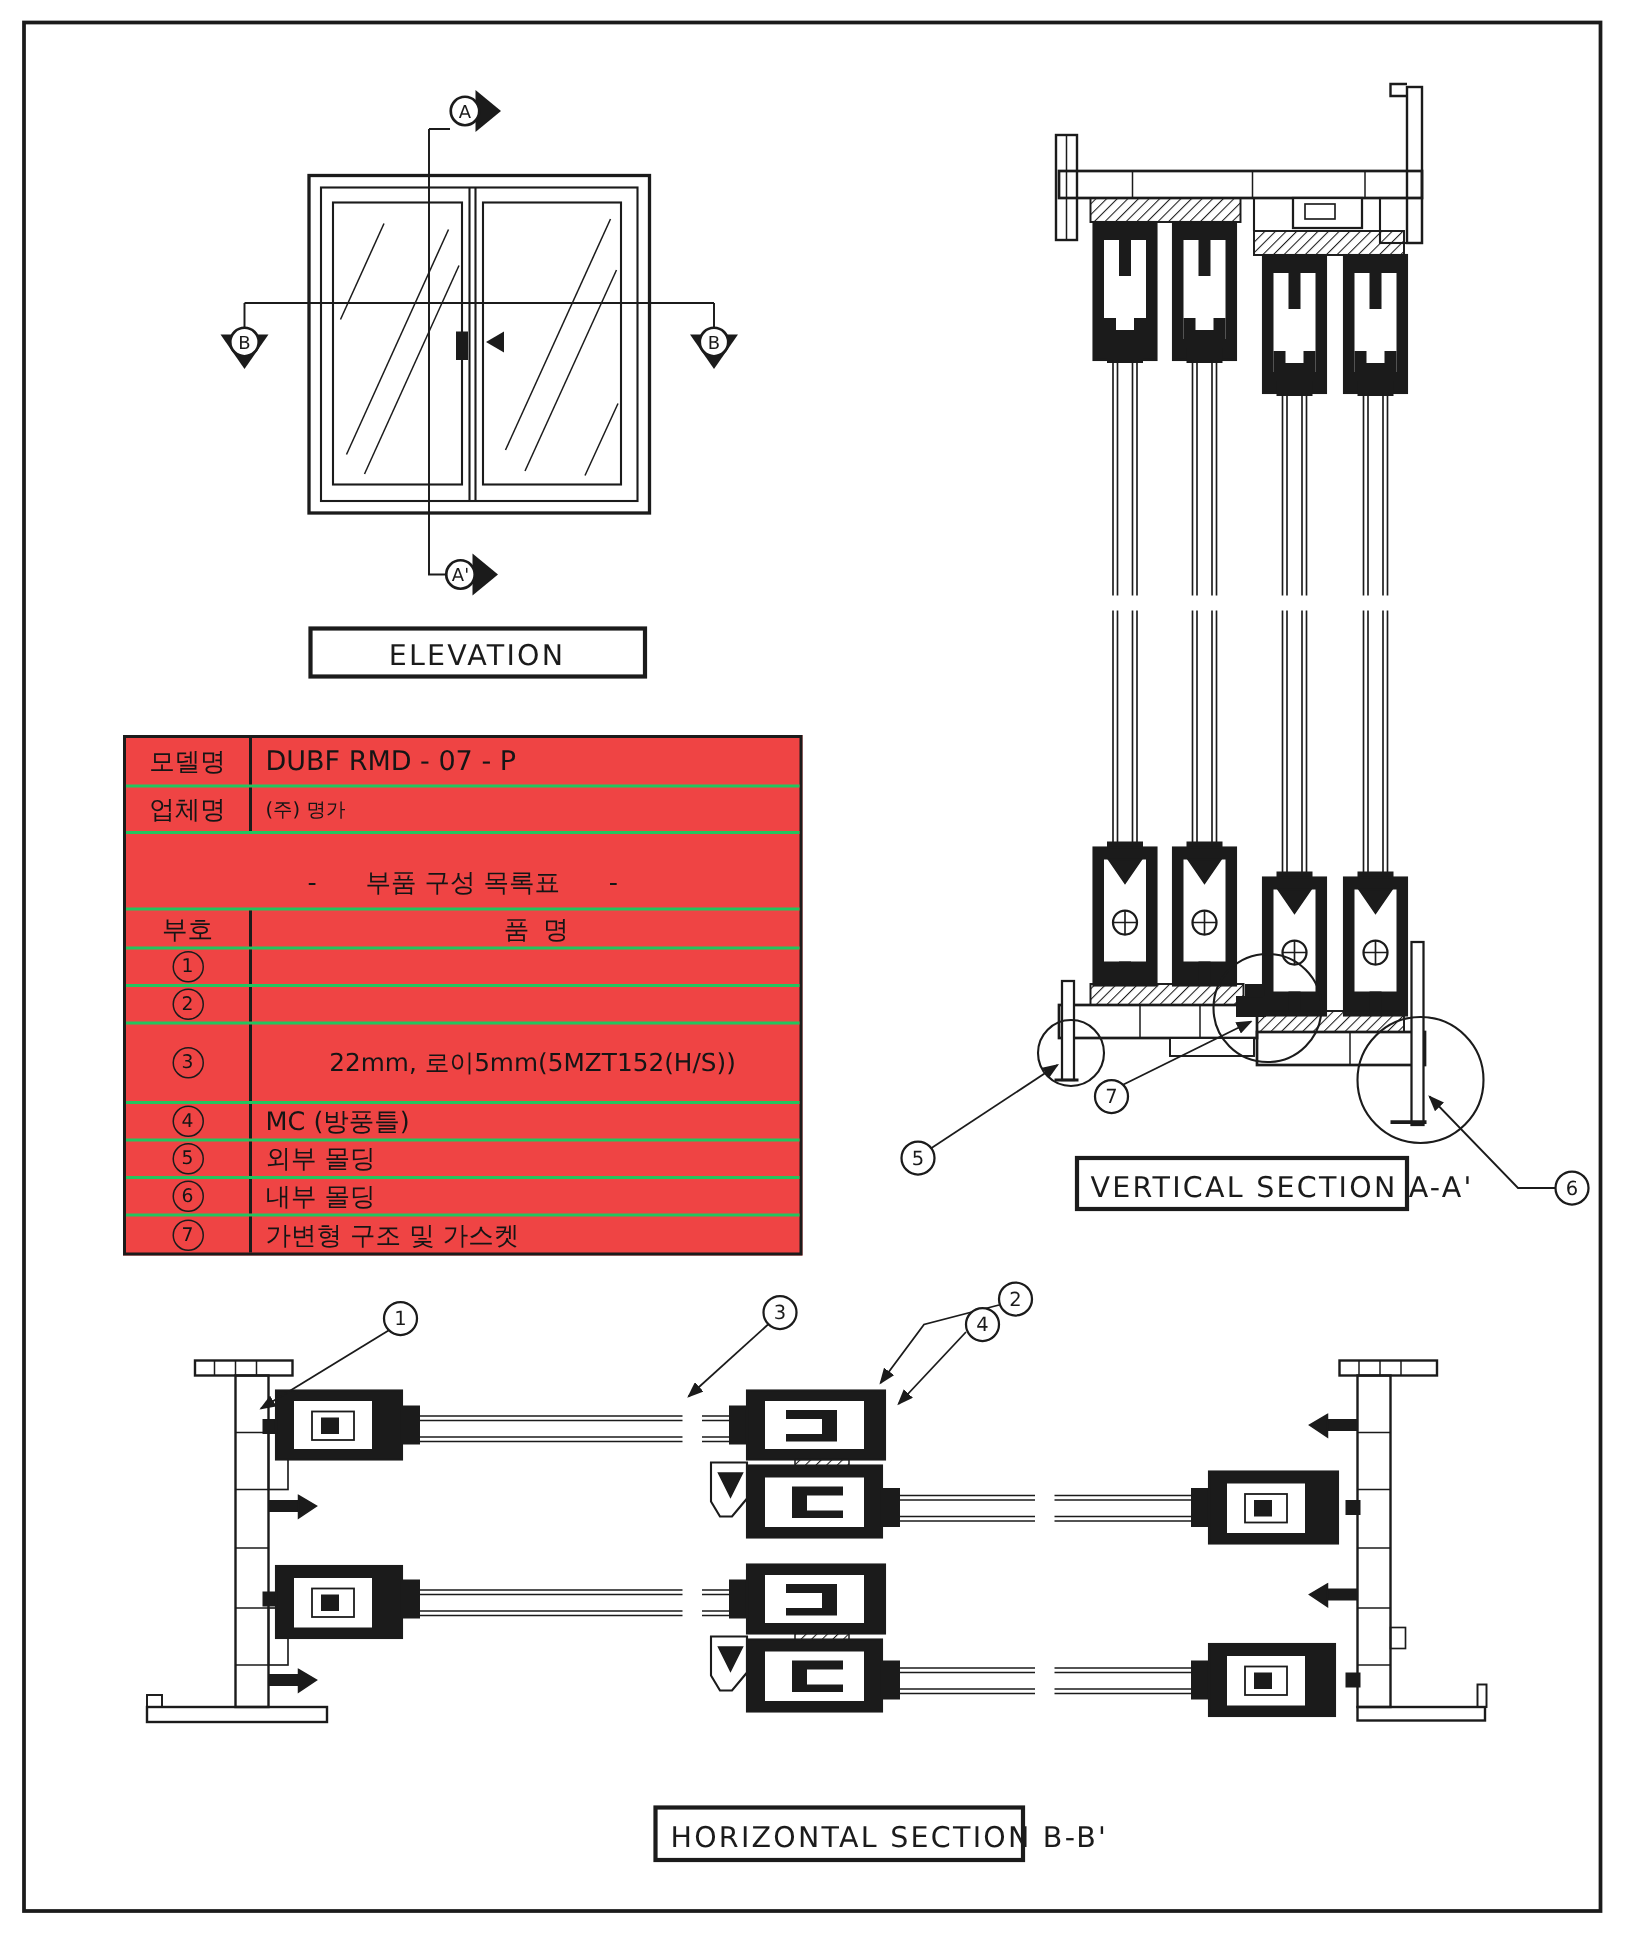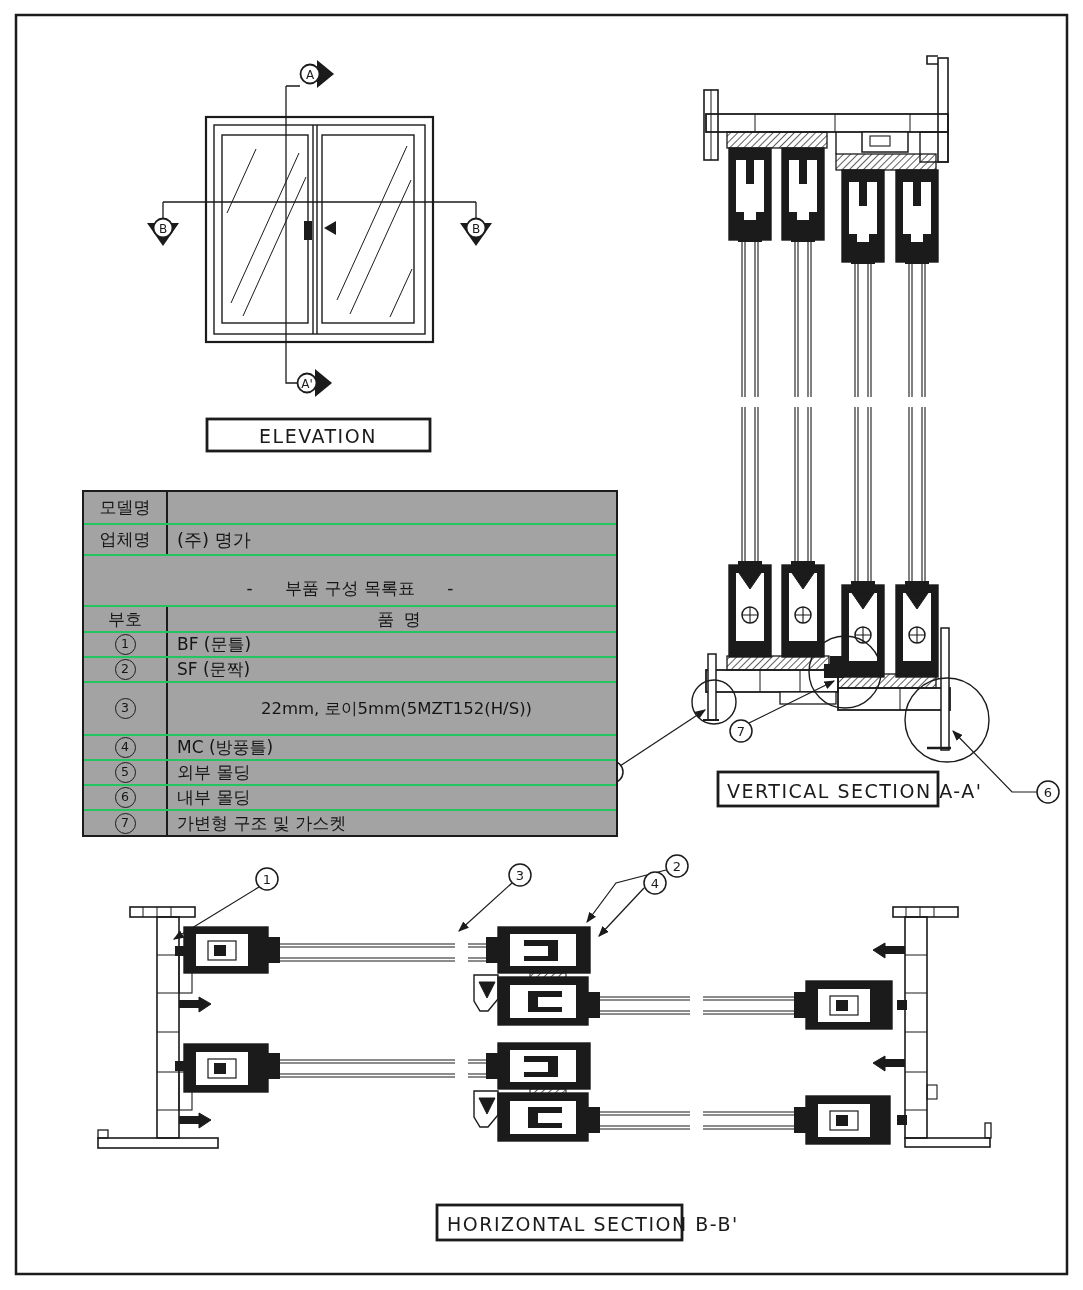--- a/index.html
+++ b/index.html
@@ -5,21 +5,21 @@
   html,body{margin:0;padding:0;background:#ffffff;}
   .sheet{position:relative;width:1083px;height:1290px;background:#ffffff;overflow:hidden;
          font-family:"DejaVu Sans","Liberation Sans",sans-serif;color:#151515;}
   .sheet svg{position:absolute;left:0;top:0;}
   svg text{font-family:"DejaVu Sans","Liberation Sans",sans-serif;fill:#1b1b1b;}
   .cad-label{font-size:19px;letter-spacing:1.5px;}
   .mk{font-size:12px;}
   .co{font-size:13px;}
 
   
-  .tbl{position:absolute;left:82px;top:490px;width:536px;background:#a3a3a3;
+  .tbl{position:absolute;left:82px;top:490px;width:453px;background:#ef4444;
        border:2px solid #1b1b1b;box-sizing:border-box;font-size:17px;}
   .tr{display:flex;align-items:center;border-top:2px solid #22c55e;box-sizing:border-box;}
   .tr.first{border-top:none;}
   .sym{flex:0 0 84px;align-self:stretch;border-right:2px solid #1b1b1b;
        display:flex;align-items:center;justify-content:center;box-sizing:border-box;}
   .nm{flex:1;padding-left:9px;box-sizing:border-box;}
   .nm.center{text-align:center;padding-left:16px;letter-spacing:2px;}
   .titlerow{justify-content:center;align-items:flex-end;padding-bottom:5px;white-space:pre;}
   .g2{display:flex;flex-direction:row;justify-content:center;line-height:1.45;font-size:16.5px;}
   .g2 .l2{text-align:right;padding-right:8px;}
@@ -387,43 +387,42 @@
 
   <g>
     <rect x="437" y="1205" width="245" height="35" fill="#fff" stroke="#1b1b1b" stroke-width="2.8"></rect>
     <text class="cad-label" x="447" y="1231" letter-spacing="0.2">HORIZONTAL SECTION B-B'</text>
   </g>
 </svg>
 
 <div class="tbl">
   <div class="tr first" style="height:31px">
     <div class="sym">모델명</div>
+    <div class="nm" style="font-size:18px">DUBF RMD - 07 - P</div>
   </div>
   <div class="tr" style="height:31px">
     <div class="sym">업체명</div>
-    <div class="nm" style="font-size:18px">(주) 명가</div>
+    <div class="nm" style="font-size:13px">(주) 명가</div>
   </div>
   <div class="tr titlerow" style="height:51px">
     <div style="white-space:pre;">-      부품 구성 목록표      -</div>
   </div>
   <div class="tr" style="height:26px">
     <div class="sym">부호</div>
     <div class="nm center">품  명</div>
   </div>
   <div class="tr" style="height:25px">
     <div class="sym">
           <span class="circ">1</span>
         </div>
-    <div class="nm">BF (문틀)</div>
   </div>
   <div class="tr" style="height:25px">
     <div class="sym">
           <span class="circ">2</span>
         </div>
-    <div class="nm">SF (문짝)</div>
   </div>
   <div class="tr" style="height:53px">
     <div class="sym">
           <span class="circ">3</span>
         </div>
     <div class="nm g2">
       <div>22mm, 로이5mm(5MZT152(H/S))</div>
     </div>
   </div>
   <div class="tr" style="height:25px">

